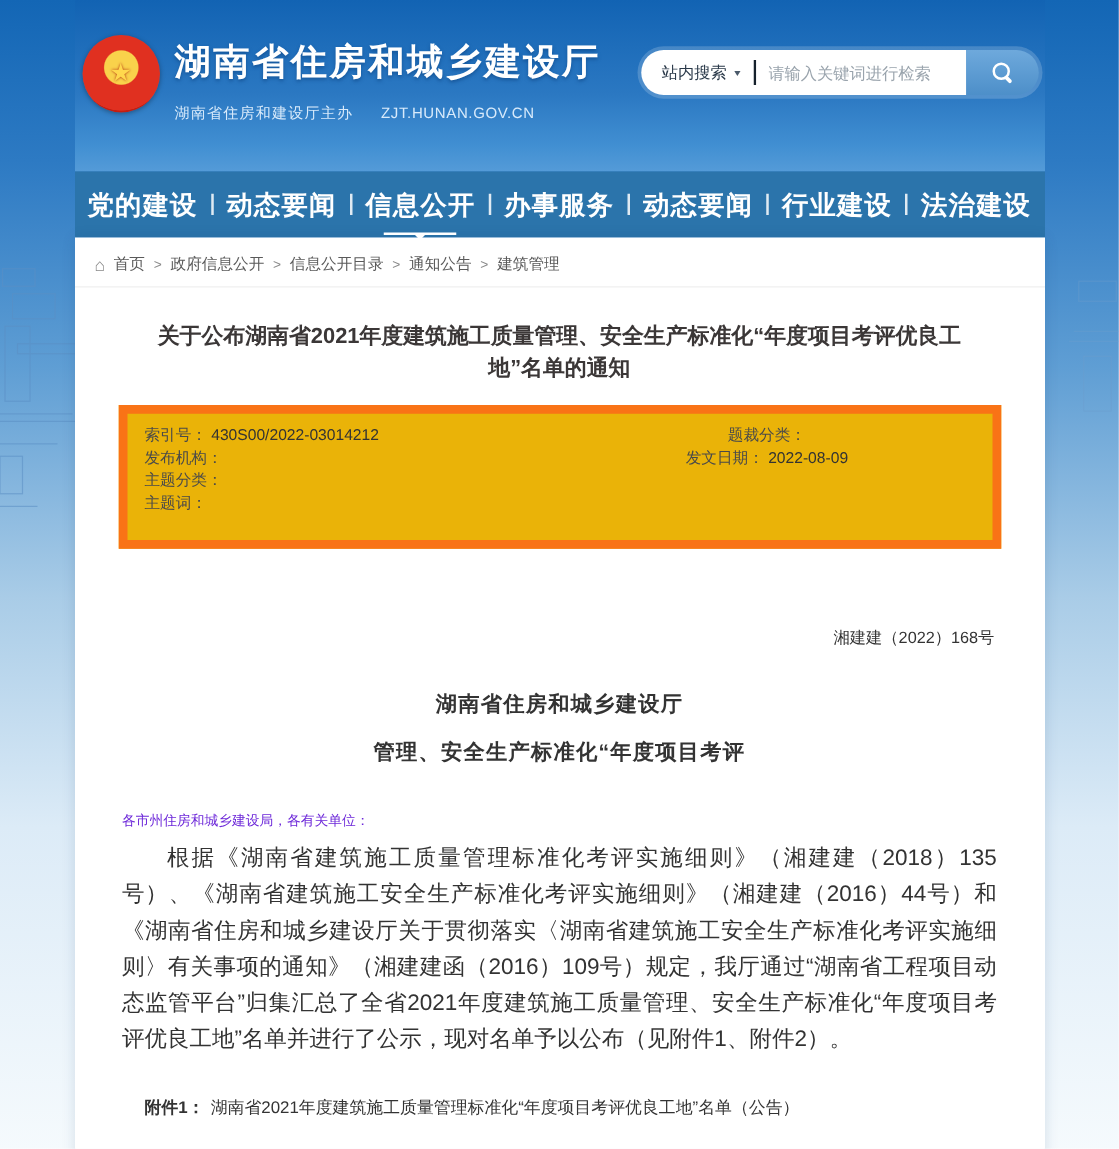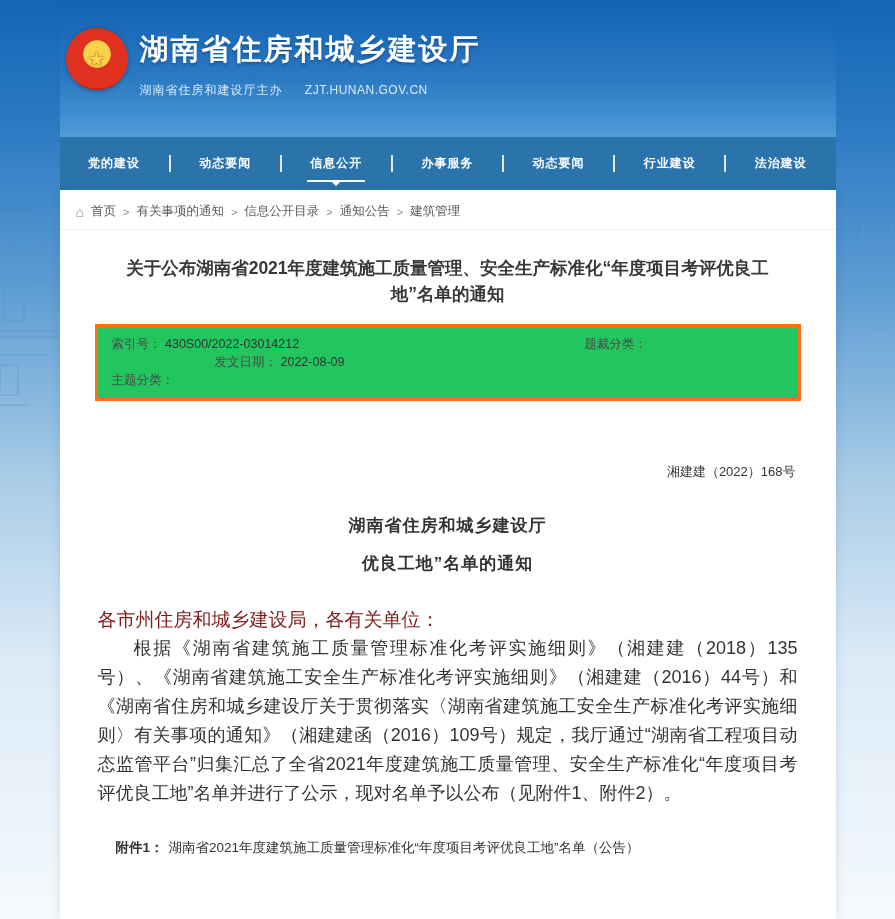--- a/index.html
+++ b/index.html
@@ -78,21 +78,21 @@
     content:""; position:absolute; left:12px; top:11px; width:3px; height:7px;
     background:#fff; border-radius:2px; transform:rotate(-45deg);
   }
 
   
   .main-nav {
     height:53px; background:#2b74ab;
     display:flex; align-items:center; justify-content:space-evenly;
   }
   .nav-item {
-    position:relative; color:#fff; font-size:12px; font-weight:bold;
+    position:relative; color:#fff; font-size:21px; font-weight:bold;
     letter-spacing:1px; cursor:pointer; padding:6px 2px; white-space:nowrap;
   }
   .nav-sep { width:2px; height:17px; background:rgba(255,255,255,.85); }
   .nav-underline {
     position:absolute; left:50%; transform:translateX(-50%); bottom:-4px;
     width:58px; height:2px; background:#fff;
   }
   .nav-underline::after {
     content:""; position:absolute; left:50%; top:2px; transform:translateX(-50%);
     border-left:4px solid transparent; border-right:4px solid transparent;
@@ -113,41 +113,41 @@
   .home-icon { font-size:14px; color:#8a8a8a; line-height:1; }
   .crumb { cursor:pointer; }
   .crumb-sep { color:#8a8a8a; font-size:11px; }
 
   .page-title {
     margin:25px 52px 0; text-align:center;
     font-size:17.5px; font-weight:bold; color:#3b3737; line-height:26px;
   }
 
   .meta-box {
-    margin:17px 35px 0; border:3px solid #f97316; background:#22c55e;
-    padding:8px 14px 9px; font-size:12.5px; color:#4a4a4a; line-height:18px;
+    margin:17px 35px 0; border:7px solid #f97316; background:#eab308;
+    padding:8px 14px 21px; font-size:12.5px; color:#4a4a4a; line-height:18px;
   }
   .meta-grid-row { display:flex; }
   .meta-cell-l { width:50%; }
   .meta-cell-r { width:50%;text-align:center; }
   .meta-row { width:100%; }
   .meta-label { color:#4a4a4a; }
   .meta-value { color:#333; }
 
   .doc-number {
     margin-top:62px; padding-right:40px; text-align:right;
     font-size:13px; color:#333;
   }
 
   .doc-title { margin-top:26px; text-align:center; }
   .doc-title .line {
     font-size:17px; font-weight:600; color:#333; line-height:38px; letter-spacing:1px;
   }
 
-  .salutation { margin:22px 38px 0; font-size:19px; color:#7f1d1d; line-height:29px; }
+  .salutation { margin:22px 38px 0; font-size:11px; color:#6d28d9; line-height:29px; }
   .body-para {
     margin:0 38px; font-size:18px; color:#333; line-height:29px;
     text-align:justify; text-indent:2em;
   }
 
   .attachments { margin:26px 38px 0 56px; }
   .attachment-row {
     display:flex; align-items:center; gap:5px;
     font-size:13.5px; color:#333; line-height:28px; cursor:pointer;
   }
@@ -185,20 +185,33 @@
       <span class="star">★</span>
     </div>
     <div class="titles">
       <div class="site-title">湖南省住房和城乡建设厅</div>
       <div class="site-sub">
         <span>湖南省住房和建设厅主办</span>
         <span class="url">ZJT.HUNAN.GOV.CN</span>
       </div>
     </div>
 
+    <div class="search-bar">
+      <div class="search-inner">
+        <div class="search-scope">
+          <span>站内搜索</span>
+          <span class="chevron">▾</span>
+        </div>
+        <div class="scope-divider"></div>
+        <input class="search-input" type="text" placeholder="请输入关键词进行检索" style="">
+      </div>
+      <button class="search-btn">
+        <span class="mag"></span>
+      </button>
+    </div>
   </header>
 
   <nav class="main-nav">
     <div class="nav-item">党的建设</div>
     <div class="nav-sep"></div>
     <div class="nav-item">动态要闻</div>
     <div class="nav-sep"></div>
     <div class="nav-item active">
       <span>信息公开</span>
       <div class="nav-underline"></div>
@@ -212,21 +225,21 @@
     <div class="nav-sep"></div>
     <div class="nav-item">法治建设</div>
   </nav>
 
   <main class="card">
 
     <div class="breadcrumb">
       <span class="home-icon">⌂</span>
       <span class="crumb">首页</span>
       <span class="crumb-sep">&gt;</span>
-      <span class="crumb">有关事项的通知</span>
+      <span class="crumb">政府信息公开</span>
       <span class="crumb-sep">&gt;</span>
       <span class="crumb">信息公开目录</span>
       <span class="crumb-sep">&gt;</span>
       <span class="crumb">通知公告</span>
       <span class="crumb-sep">&gt;</span>
       <span class="crumb">建筑管理</span>
     </div>
 
     <h2 class="page-title">关于公布湖南省2021年度建筑施工质量管理、安全生产标准化“年度项目考评优良工地”名单的通知</h2>
 
@@ -235,36 +248,44 @@
         <div class="meta-cell-l">
           <span class="meta-label">索引号：</span>
           <span class="meta-value">430S00/2022-03014212</span>
         </div>
         <div class="meta-cell-r">
           <span class="meta-label">题裁分类：</span>
           <span class="meta-value"></span>
         </div>
       </div>
       <div class="meta-grid-row">
+        <div class="meta-cell-l">
+          <span class="meta-label">发布机构：</span>
+          <span class="meta-value"></span>
+        </div>
         <div class="meta-cell-r">
           <span class="meta-label">发文日期：</span>
           <span class="meta-value">2022-08-09</span>
         </div>
       </div>
       <div class="meta-row">
         <span class="meta-label">主题分类：</span>
         <span class="meta-value"></span>
       </div>
+      <div class="meta-row">
+        <span class="meta-label">主题词：</span>
+        <span class="meta-value"></span>
+      </div>
     </div>
 
     <div class="doc-number">湘建建（2022）168号</div>
 
     <div class="doc-title">
       <div class="line">湖南省住房和城乡建设厅</div>
-      <div class="line">优良工地”名单的通知</div>
+      <div class="line">管理、安全生产标准化“年度项目考评</div>
     </div>
 
     <p class="salutation">各市州住房和城乡建设局，各有关单位：</p>
     <p class="body-para">根据《湖南省建筑施工质量管理标准化考评实施细则》（湘建建（2018）135号）、《湖南省建筑施工安全生产标准化考评实施细则》（湘建建（2016）44号）和《湖南省住房和城乡建设厅关于贯彻落实〈湖南省建筑施工安全生产标准化考评实施细则〉有关事项的通知》（湘建建函（2016）109号）规定，我厅通过“湖南省工程项目动态监管平台”归集汇总了全省2021年度建筑施工质量管理、安全生产标准化“年度项目考评优良工地”名单并进行了公示，现对名单予以公布（见附件1、附件2）。</p>
 
     <div class="attachments">
       <div class="attachment-row">
 
         <span class="att-label">附件1：</span>
         <span class="att-title">湖南省2021年度建筑施工质量管理标准化“年度项目考评优良工地”名单（公告）</span>

